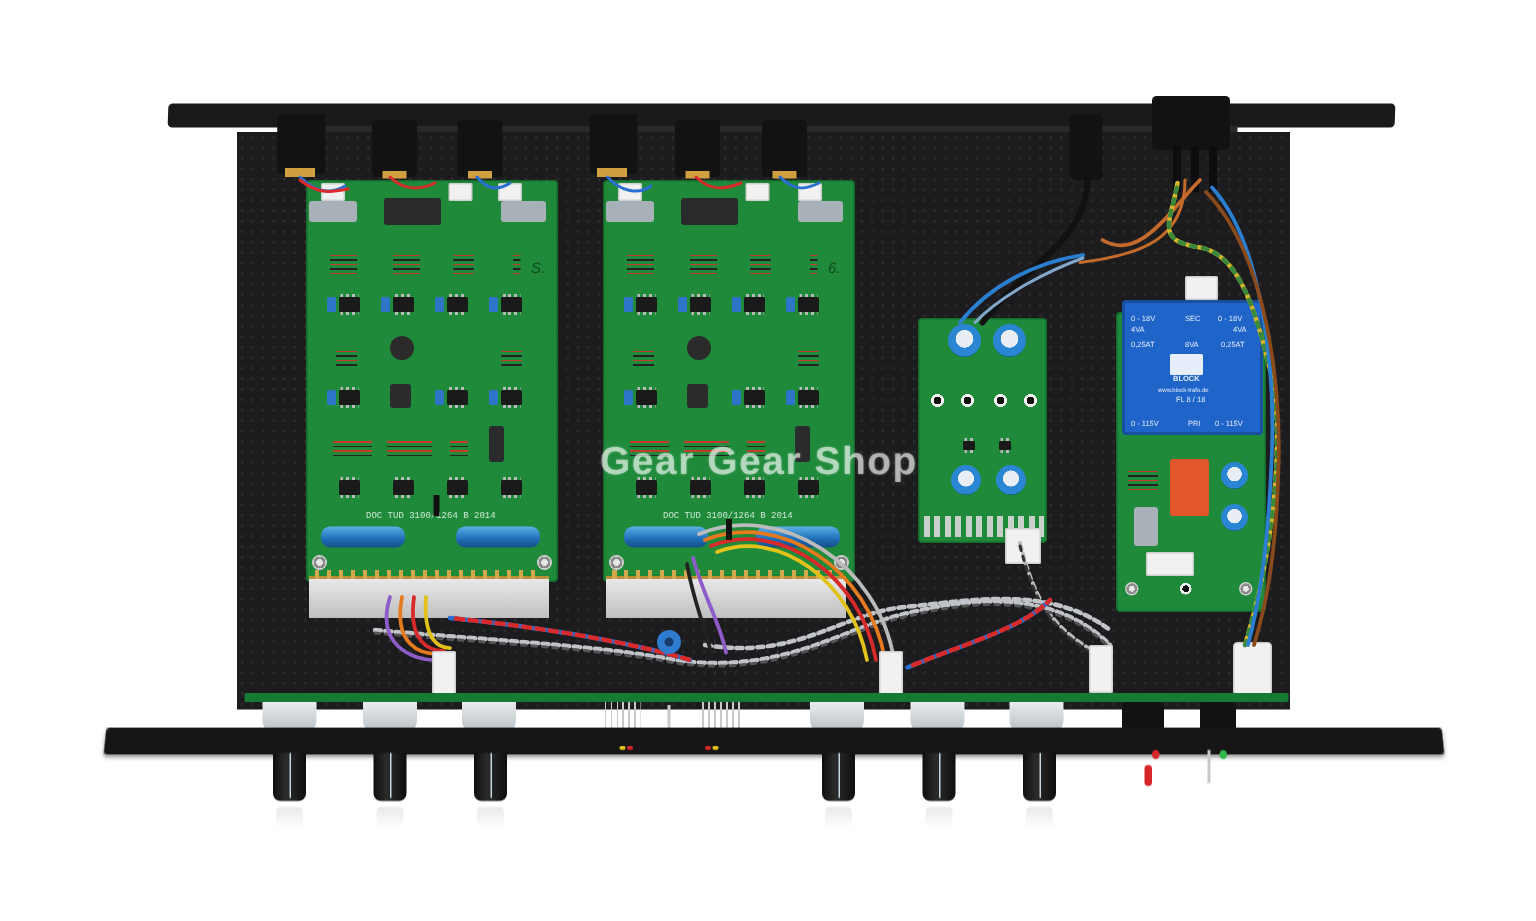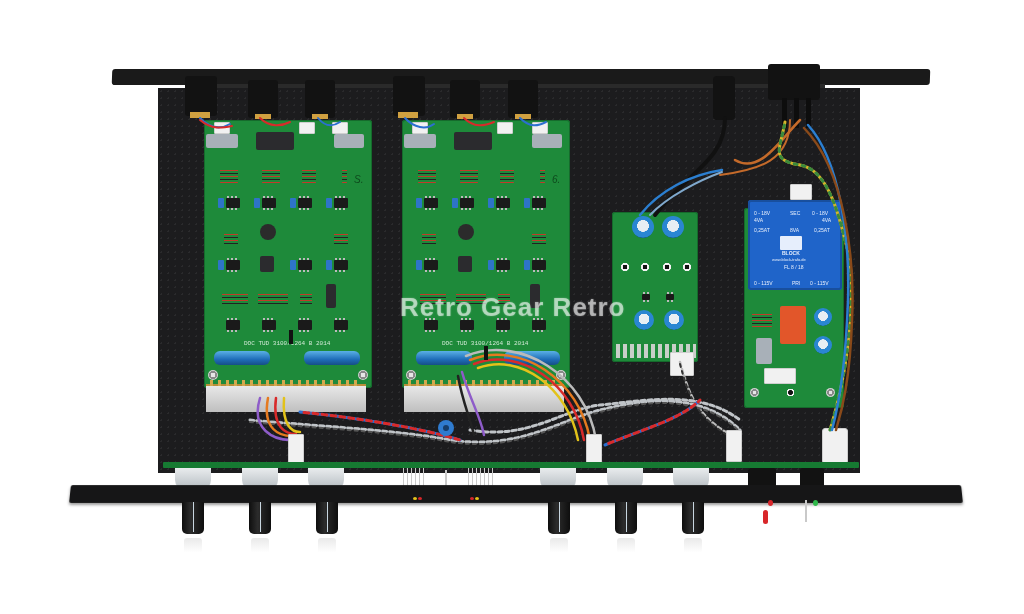--- a/index.html
+++ b/index.html
@@ -341,13 +341,13 @@
 
 <div class="abs led" style="left:763px;top:510px;width:5px;height:14px;border-radius:3px;background:#d8262a;"></div>
 <div class="abs led" style="left:768px;top:500px;width:5px;height:6px;background:#d8262a;"></div>
 <div class="abs led-leg" style="left:805px;top:500px;height:22px;width:2px;"></div>
 <div class="abs led" style="left:813px;top:500px;width:5px;height:6px;background:#2fb84a;"></div>
 <div class="abs led" style="left:413px;top:497px;width:4px;height:3px;background:#e6c21a;"></div>
 <div class="abs led" style="left:418px;top:497px;width:4px;height:3px;background:#d8262a;"></div>
 <div class="abs led" style="left:470px;top:497px;width:4px;height:3px;background:#d8262a;"></div>
 <div class="abs led" style="left:475px;top:497px;width:4px;height:3px;background:#e6c21a;"></div>
 
-<div class="abs watermark" style="left:400px;top:292px;">Retro Gear Retro</div>
+<div class="abs watermark" style="left:400px;top:292px;">Gear Gear Shop</div>
 
 </body></html>

